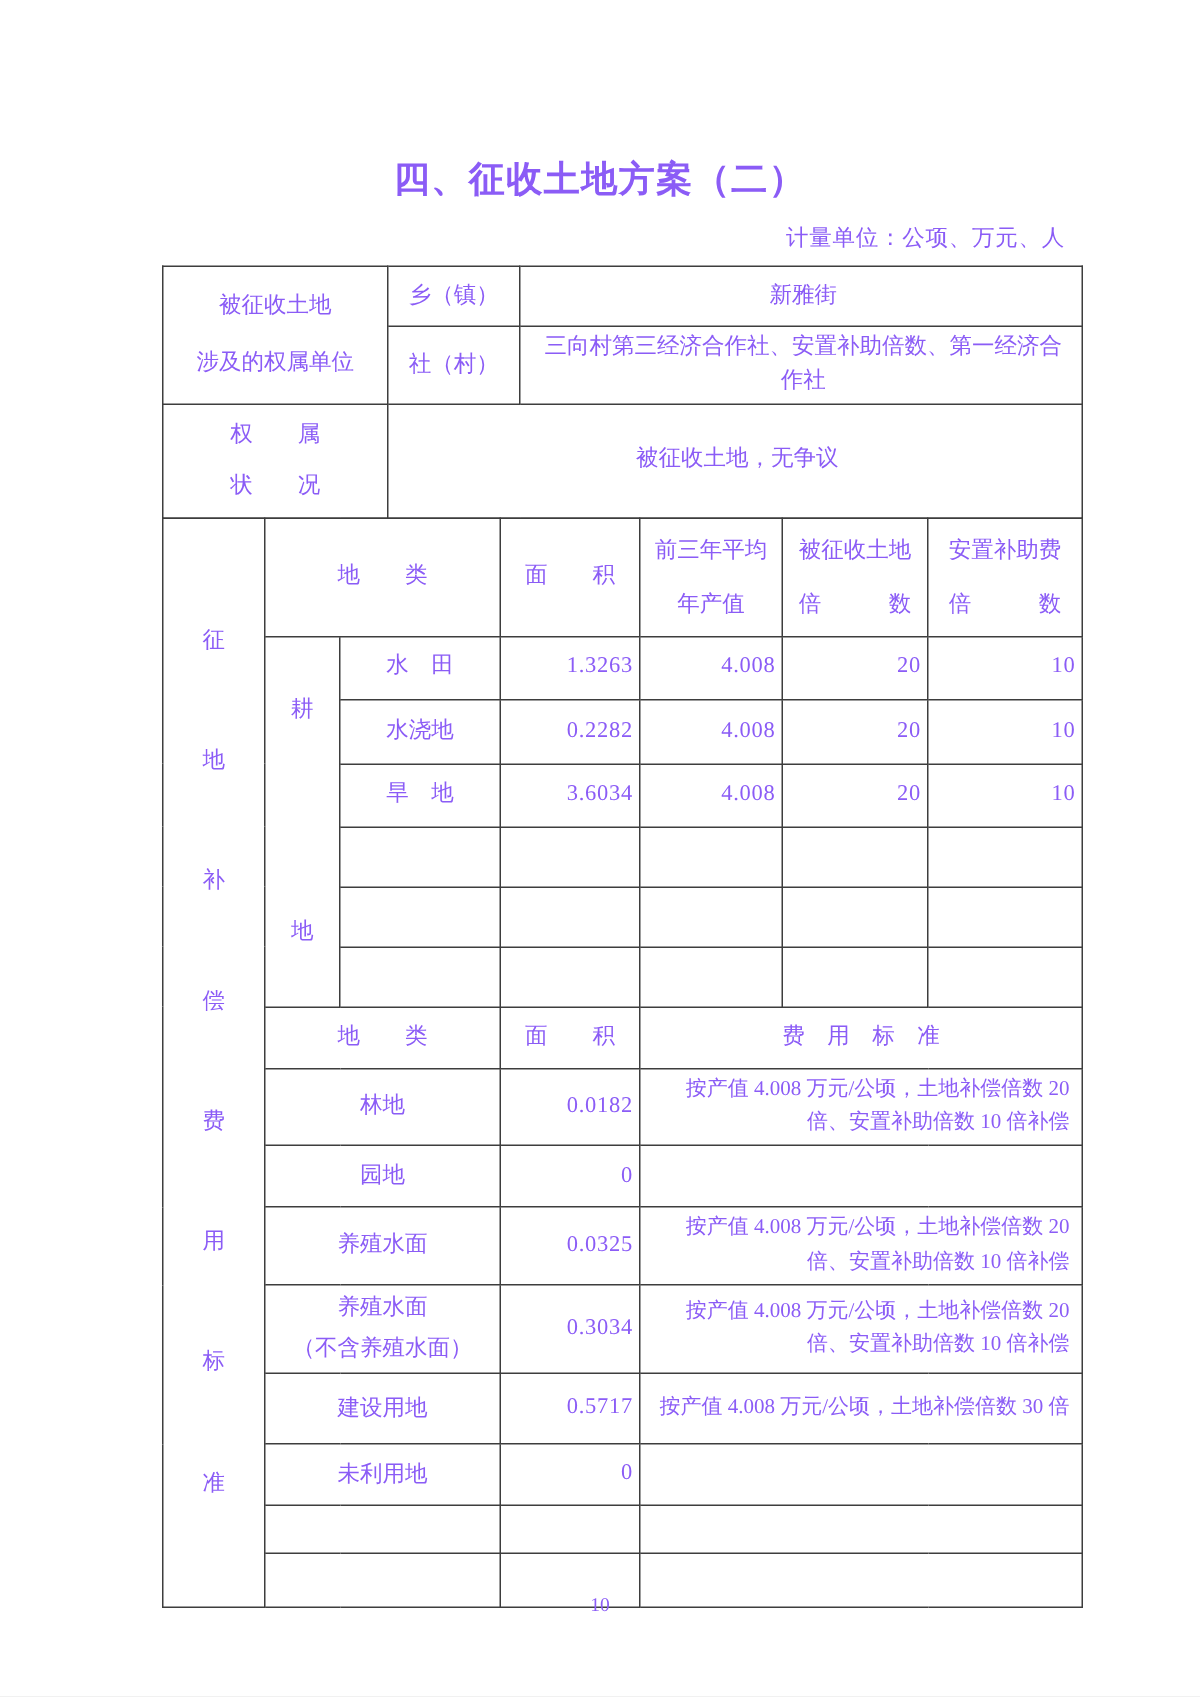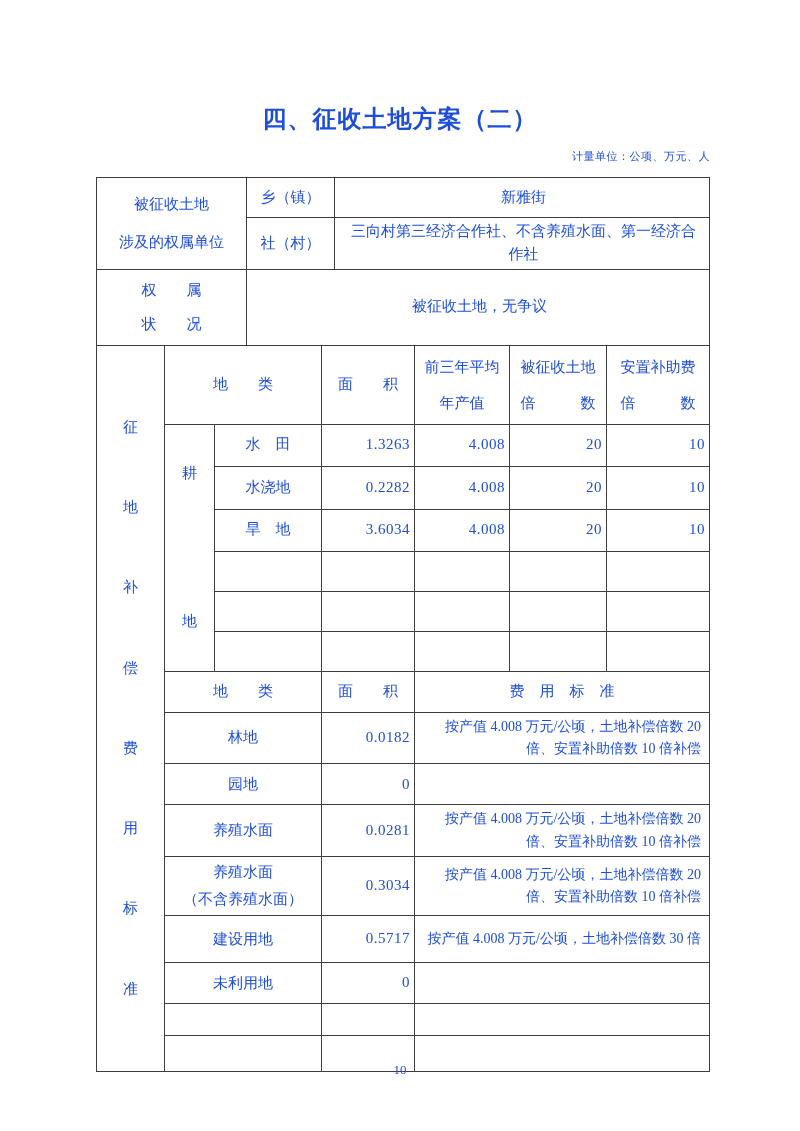--- a/index.html
+++ b/index.html
@@ -4,43 +4,43 @@
 <style>
   * { box-sizing: border-box; }
   html, body { margin: 0; padding: 0; background: #e8e8e8; }
   .page {
     position: relative;
     width: 800px;
     height: 1131px;
     margin: 0 auto;
     background: #ffffff;
     font-family: "Liberation Serif", "DejaVu Serif", serif;
-    color: #1d4ed8;
+    color: #8b5cf6;
     overflow: hidden;
   }
   .doc-title {
     position: absolute;
     top: 103px;
     left: 0;
     width: 100%;
     text-align: center;
     font-size: 24px;
     font-weight: bold;
     letter-spacing: 1px;
   }
   .unit-note {
     position: absolute;
     top: 149px;
     right: 90px;
-    font-size: 11px;
+    font-size: 15px;
     letter-spacing: 0.5px;
   }
   .tables-wrap {
     position: absolute;
-    left: 96px;
+    left: 108px;
     top: 177px;
     width: 613px;
   }
   table {
     border-collapse: collapse;
     table-layout: fixed;
     width: 613px;
   }
   .main-table { margin-top: -1px; }
   td {
@@ -114,21 +114,21 @@
           <tr style="height:40px">
         <td rowspan="2" class="two-line-wide">
           <div>被征收土地</div>
           <div>涉及的权属单位</div>
         </td>
         <td>乡（镇）</td>
         <td class="left-cell">新雅街</td>
       </tr>
       <tr style="height:50px">
         <td>社（村）</td>
-        <td class="left-cell">三向村第三经济合作社、不含养殖水面、第一经济合作社</td>
+        <td class="left-cell">三向村第三经济合作社、安置补助倍数、第一经济合作社</td>
       </tr>
       <tr style="height:76px">
         <td class="status-label">
           <div>权　　属</div>
           <div>状　　况</div>
         </td>
         <td colspan="2" class="left-cell">被征收土地，无争议</td>
       </tr>
     </tbody>
       </table>
@@ -243,21 +243,21 @@
           <div></div>
         </td>
         <td class="c-num">0</td>
         <td colspan="3" class="std-cell"></td>
       </tr>
       <tr style="height:42px">
         <td colspan="2" class="type2">
           <div>养殖水面</div>
           <div></div>
         </td>
-        <td class="c-num">0.0281</td>
+        <td class="c-num">0.0325</td>
         <td colspan="3" class="std-cell">按产值 4.008 万元/公顷，土地补偿倍数 20 倍、安置补助倍数 10 倍补偿</td>
       </tr>
       <tr style="height:57px">
         <td colspan="2" class="type2">
           <div>养殖水面</div>
           <div>（不含养殖水面）</div>
         </td>
         <td class="c-num">0.3034</td>
         <td colspan="3" class="std-cell">按产值 4.008 万元/公顷，土地补偿倍数 20 倍、安置补助倍数 10 倍补偿</td>
       </tr>

